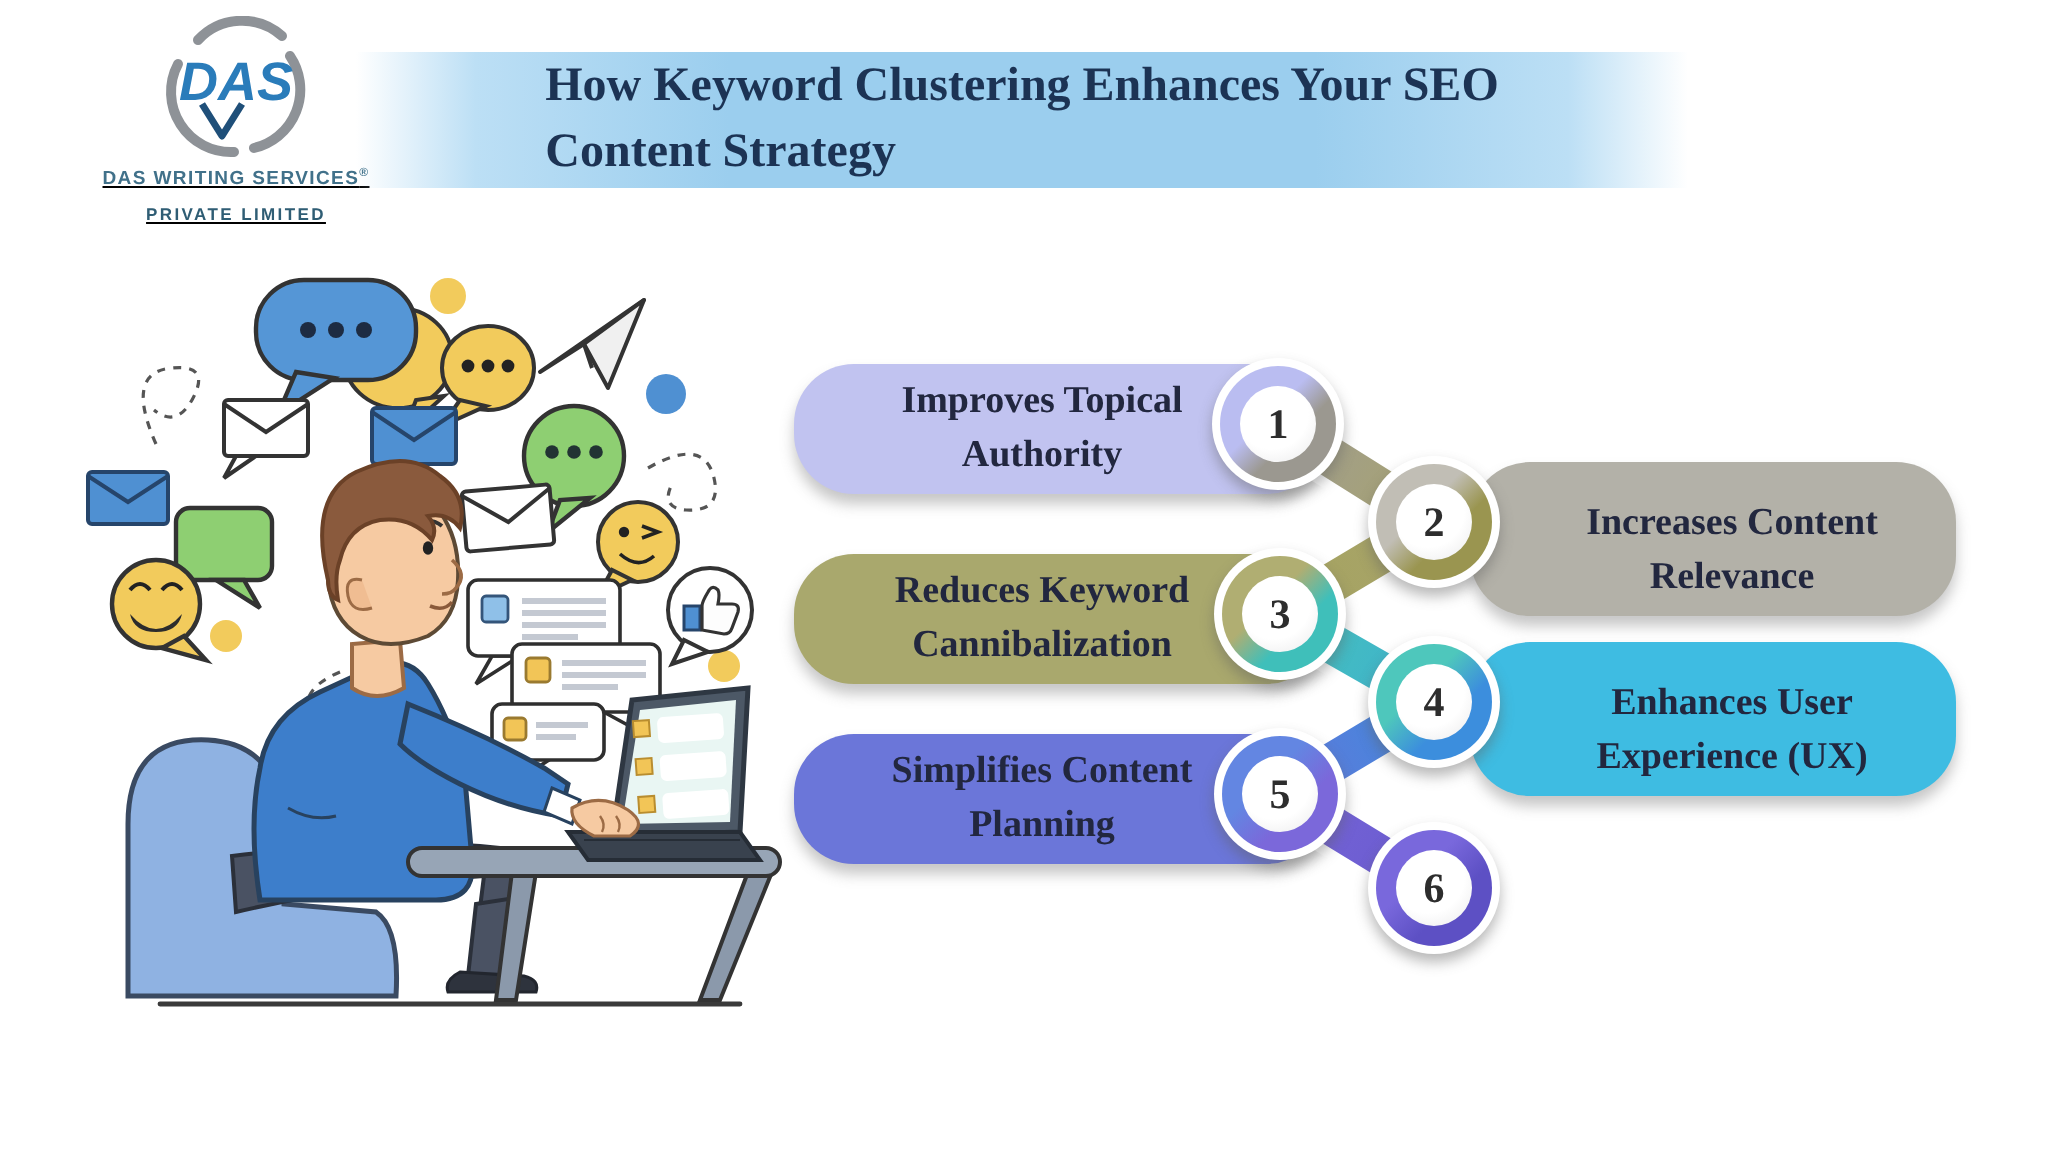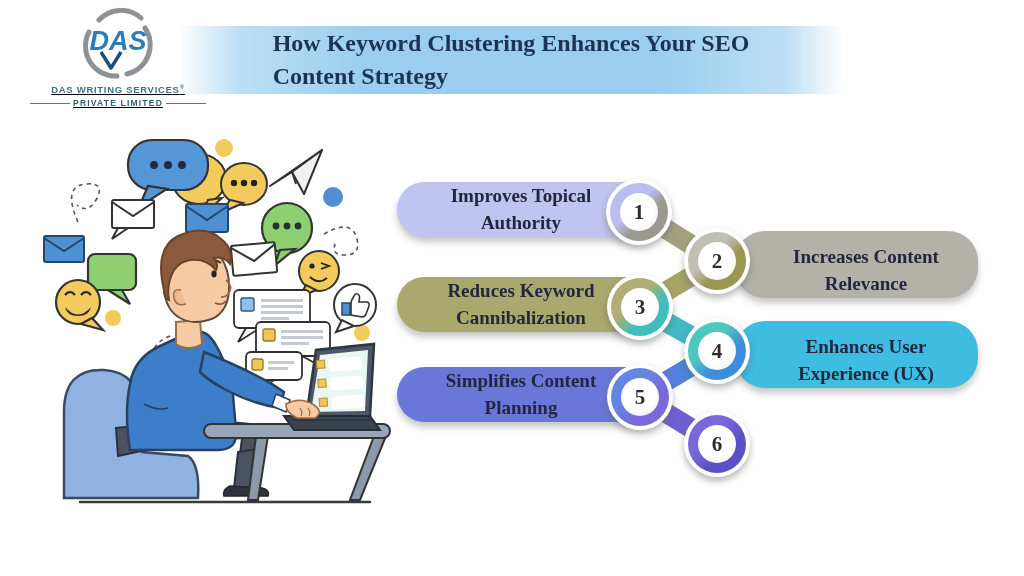--- a/index.html
+++ b/index.html
@@ -6,30 +6,30 @@
   .canvas{position:relative;width:1024px;height:576px;background:#ffffff;overflow:hidden;
           font-family:"Liberation Serif","DejaVu Serif",serif;}
   
   .logo{position:absolute;left:30px;top:8px;width:176px;text-align:center;text-decoration:underline;}
   .logo svg{display:block;margin:0 auto;}
   .logo-line1{font-family:"Liberation Sans","DejaVu Sans",sans-serif;font-size:9.5px;font-weight:bold;
               letter-spacing:.7px;color:#41718a;white-space:nowrap;margin-top:2px;}
   .logo-line1 sup{font-size:6px;}
   .logo-line2{display:flex;align-items:center;gap:3px;margin-top:3px;
               font-family:"Liberation Sans","DejaVu Sans",sans-serif;font-size:8.5px;font-weight:bold;
-              letter-spacing:1.2px;color:#2f5d74;white-space:nowrap;}
+              letter-spacing:1.2px;color:#2f5d74;white-space:nowrap;flex-direction:column;}
   .logo-line2 .rule{flex:1;height:0;border-top:1.4px solid #6b6f73;}
   
   .banner{position:absolute;left:178px;top:26px;width:666px;height:68px;
           background:linear-gradient(90deg,rgba(173,214,242,0) 0%,#bcdff5 9%,#9bceee 28%,#9bceee 72%,#bcdff5 91%,rgba(173,214,242,0) 100%);
           display:flex;align-items:center;justify-content:center;}
   .title{font-size:24px;font-weight:bold;color:#1c3354;text-align:left;line-height:1.38;}
   .title span{display:block;}
   
-  .pill{position:absolute;height:55px;border-radius:30px;display:flex;align-items:center;justify-content:center;
+  .pill{position:absolute;height:65px;border-radius:30px;display:flex;align-items:center;justify-content:center;
         box-shadow:0 5px 7px rgba(105,105,105,.38);z-index:1;}
   .pill .lbl{font-size:19px;font-weight:bold;color:#22273f;text-align:center;line-height:1.42;}
   .pill.left{left:397px;width:224px;padding:0 30px 0 12px;box-sizing:content-box;}
   .pill.right{left:735px;width:200px;padding:12px 12px 0 31px;box-sizing:content-box;}
   .p1{top:182px;} .p2{top:231px;} .p3{top:277px;} .p4{top:321px;} .p5{top:367px;} .p6{top:414px;}
   
   .chain{position:absolute;left:0;top:0;z-index:2;pointer-events:none;}
   
   .node{position:absolute;width:66px;height:66px;border-radius:50%;background:#fff;z-index:3;
         box-shadow:0 4px 7px rgba(95,95,95,.45);}

